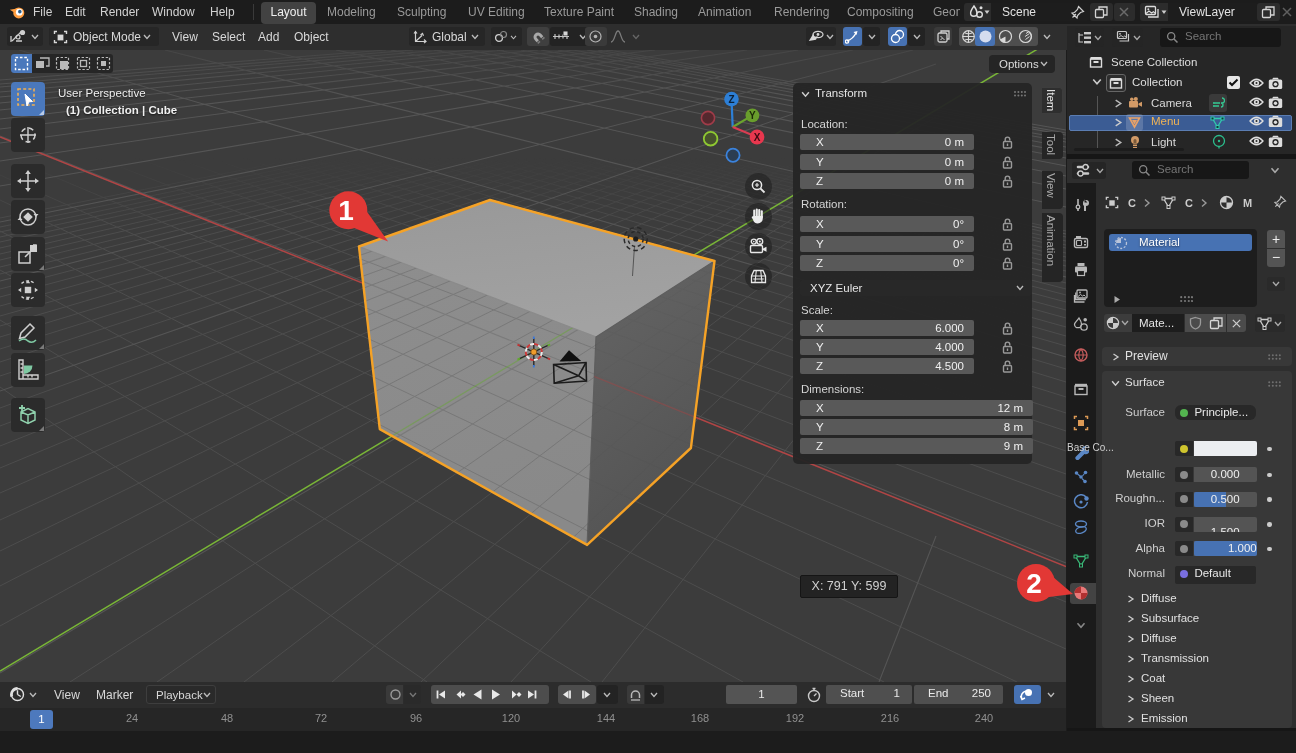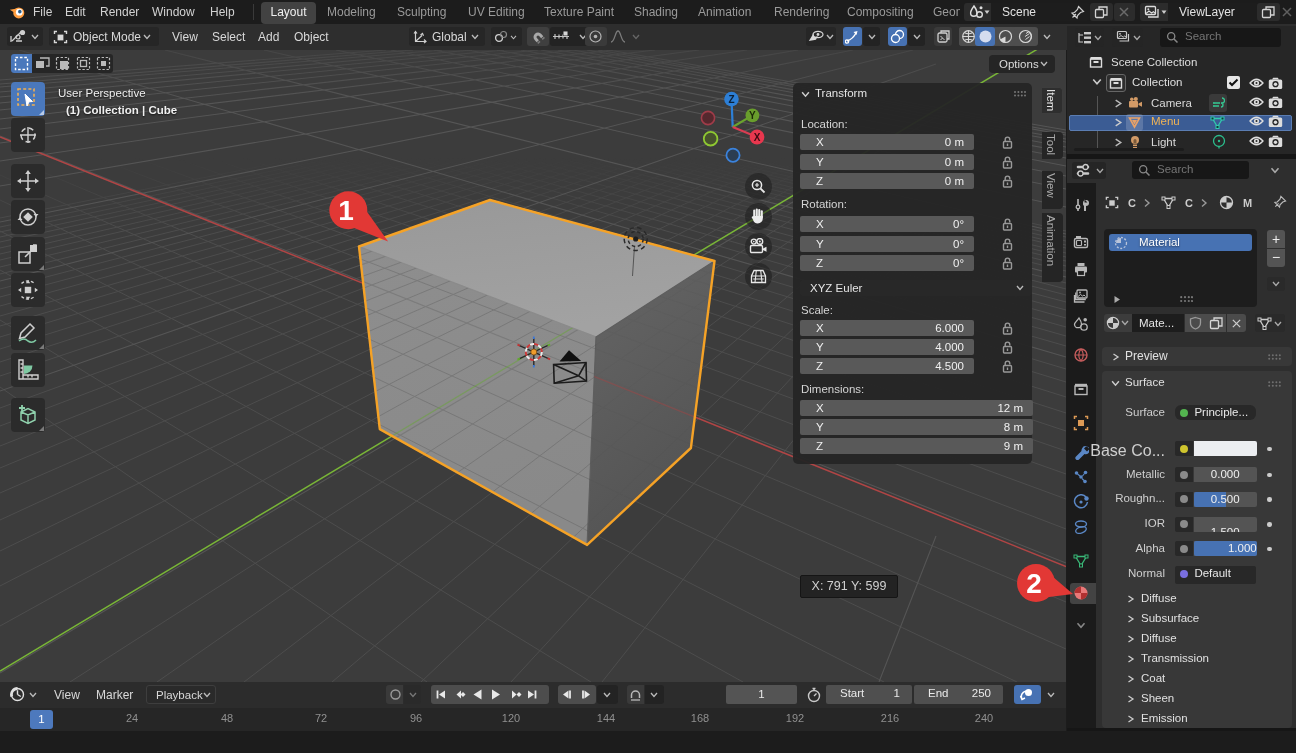--- a/index.html
+++ b/index.html
@@ -1024,21 +1024,21 @@
               <circle cx="8.4" cy="4.8" r="1"></circle>
               <circle cx="11.8" cy="4.8" r="1"></circle>
             </g>
           </svg>
  </div>
  <div class="abs" style="left:0px;top:246.5px;width:98px;text-align:right;color:#cfcfcf;font-size:11.5px">Surface</div>
  <div class="abs" style="left:108.4px;top:246px;width:81px;height:15px;background:#282828;border-radius:6px">
           <div style="position:absolute;left:5px;top:3.5px;width:8px;height:8px;border-radius:50%;background:#54b550"></div>
           <span style="position:absolute;left:19px;top:0;color:#e8e8e8;font-size:11.5px;line-height:15px">Principle...</span>
         </div>
- <div class="abs" style="left:0px;top:282.8px;width:98px;text-align:right;color:#cfcfcf;font-size:16px">Base Co...</div>
+ <div class="abs" style="left:0px;top:282.8px;width:98px;color:#cfcfcf;font-size:10px">Base Co...</div>
  <div class="abs" style="left:108.4px;top:282.3px;width:18px;height:15px;background:#282828;border-radius:2px 0 0 2px">
           <div style="position:absolute;left:4.5px;top:3.5px;width:8px;height:8px;border-radius:50%;background:#cfc52e"></div>
         </div>
  <div class="abs" style="left:126.7px;top:282.3px;width:63px;height:15px;background:#eceef1;border-radius:0 2px 2px 0"></div>
  <div class="abs" style="left:200px;top:287.8px;width:4.5px;height:4.5px;border-radius:50%;background:#ccc"></div>
  <div class="abs" style="left:0px;top:308.7px;width:98px;text-align:right;color:#cfcfcf;font-size:11.5px">Metallic</div>
  <div class="abs" style="left:108.4px;top:308.2px;width:18px;height:15px;background:#282828;border-radius:2px 0 0 2px">
           <div style="position:absolute;left:4.5px;top:3.5px;width:8px;height:8px;border-radius:50%;background:#8a8a8a"></div>
         </div>
  <div class="abs" style="left:126.7px;top:308.2px;width:63px;height:15px;background:#545454;border-radius:0 2px 2px 0;overflow:hidden">

